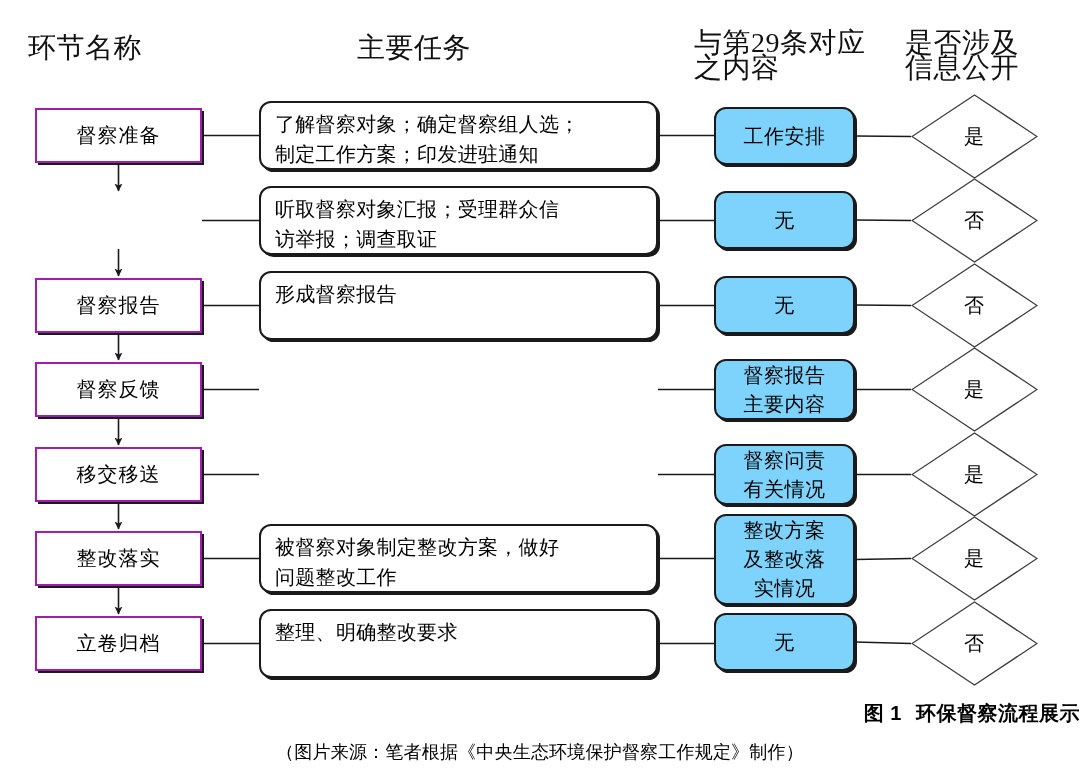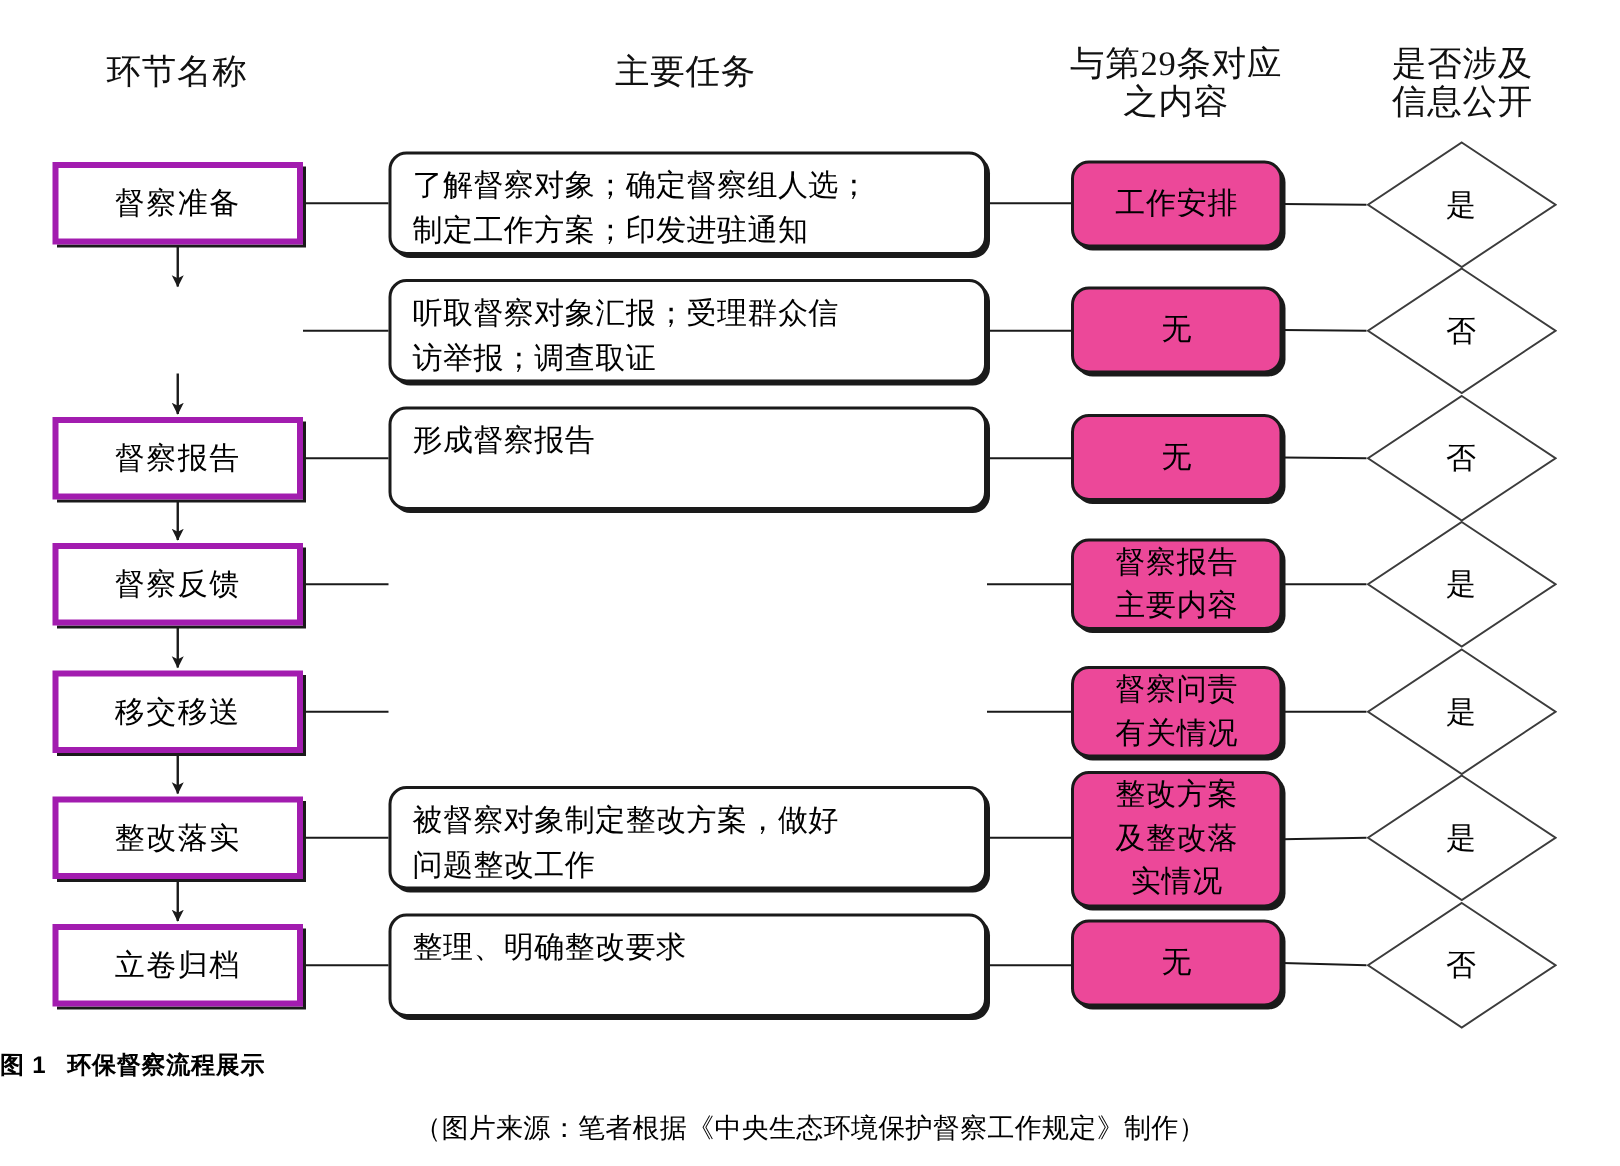--- a/index.html
+++ b/index.html
@@ -19,42 +19,41 @@
   #canvas {
     position: absolute;
     left: 0; top: 0;
     width: 1080px;
     height: 777px;
   }
 
   
   .col-header {
     position: absolute;
-    text-align: center;
-    font-size: 23px;
+    font-size: 28px;
     line-height: 25px;
     letter-spacing: 0.5px;
     color: #111;
     white-space: pre-line;
   }
 
   
   #lines {
     position: absolute;
     left: 0; top: 0;
     width: 1080px;
     height: 777px;
     pointer-events: none;
   }
 
   
   .stage-box {
     position: absolute;
     box-sizing: border-box;
-    border: 4px solid #a21caf;
+    border: 2px solid #a21caf;
     background: #fff;
     display: flex;
     align-items: center;
     justify-content: center;
     font-size: 20px;
     letter-spacing: 1px;
     box-shadow: 2.5px 2.5px 0 -0.5px #1a1a1a;
   }
 
   
@@ -71,21 +70,21 @@
     box-shadow: 2.5px 2.5px 0 -0.5px #1a1a1a;
     white-space: pre-line;
   }
 
   
   .art-box {
     position: absolute;
     box-sizing: border-box;
     border: 2px solid #1a1a1a;
     border-radius: 12px;
-    background: #ec4899;
+    background: #7dd3fc;
     display: flex;
     align-items: center;
     justify-content: center;
     text-align: center;
     font-size: 20px;
     line-height: 29px;
     letter-spacing: 0.5px;
     box-shadow: 2.5px 2.5px 0 -0.5px #1a1a1a;
     white-space: pre-line;
   }
@@ -104,22 +103,22 @@
     align-items: center;
     justify-content: center;
     font-size: 20px;
     letter-spacing: 1px;
   }
 
   
   .fig-caption {
     position: absolute;
     width: 1080px;
-    text-align: left;
-    font-size: 16px;
+    text-align: right;
+    font-size: 20px;
     font-weight: bold;
     letter-spacing: 0.5px;
     font-family: "Liberation Sans", "DejaVu Sans", sans-serif;
   }
   .fig-caption .cap-num { margin-right: 14px; }
   .fig-source {
     position: absolute;
     width: 1080px;
     text-align: center;
     font-size: 18px;

